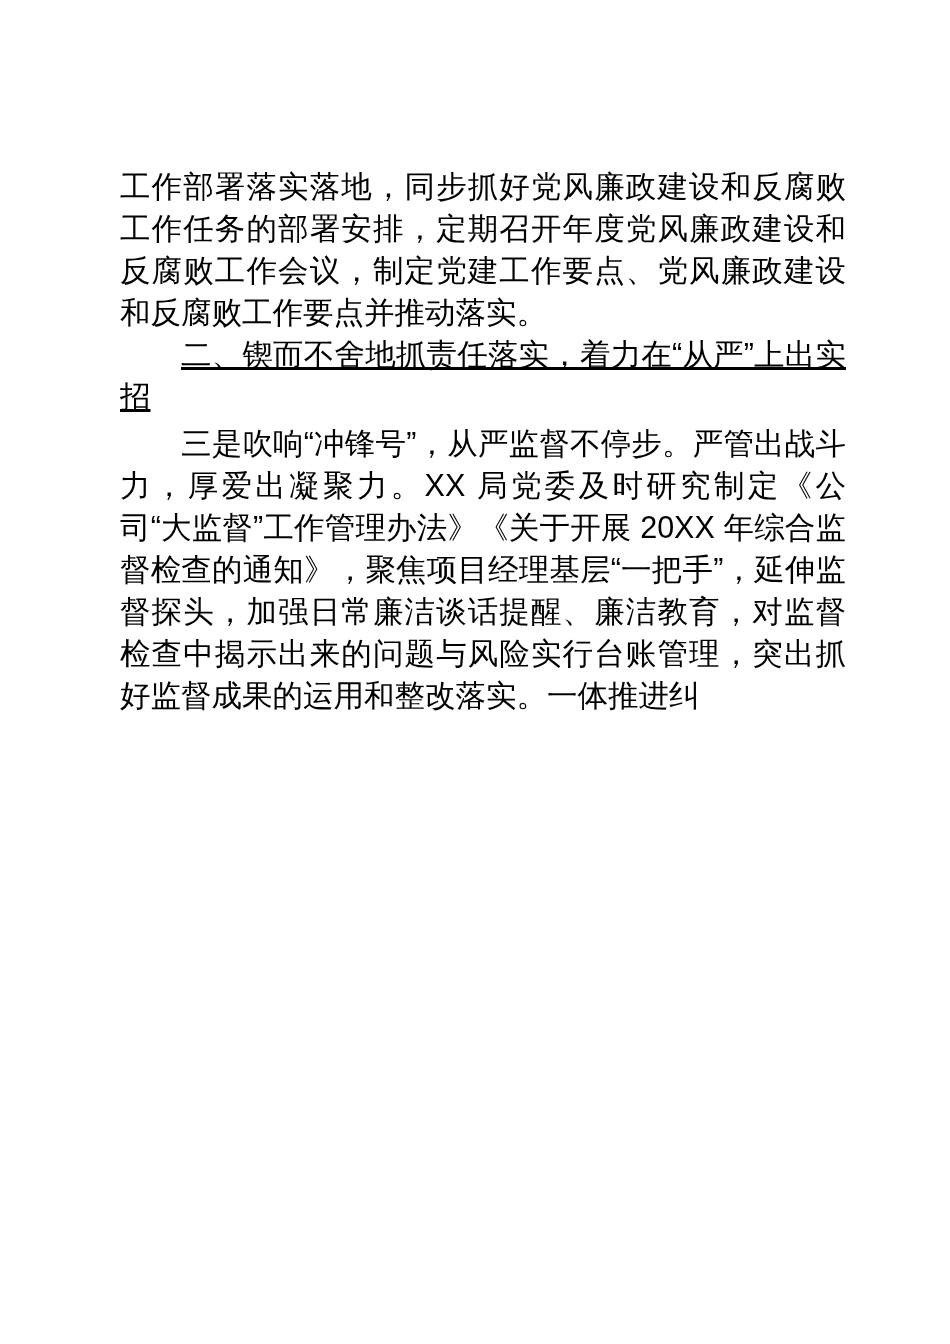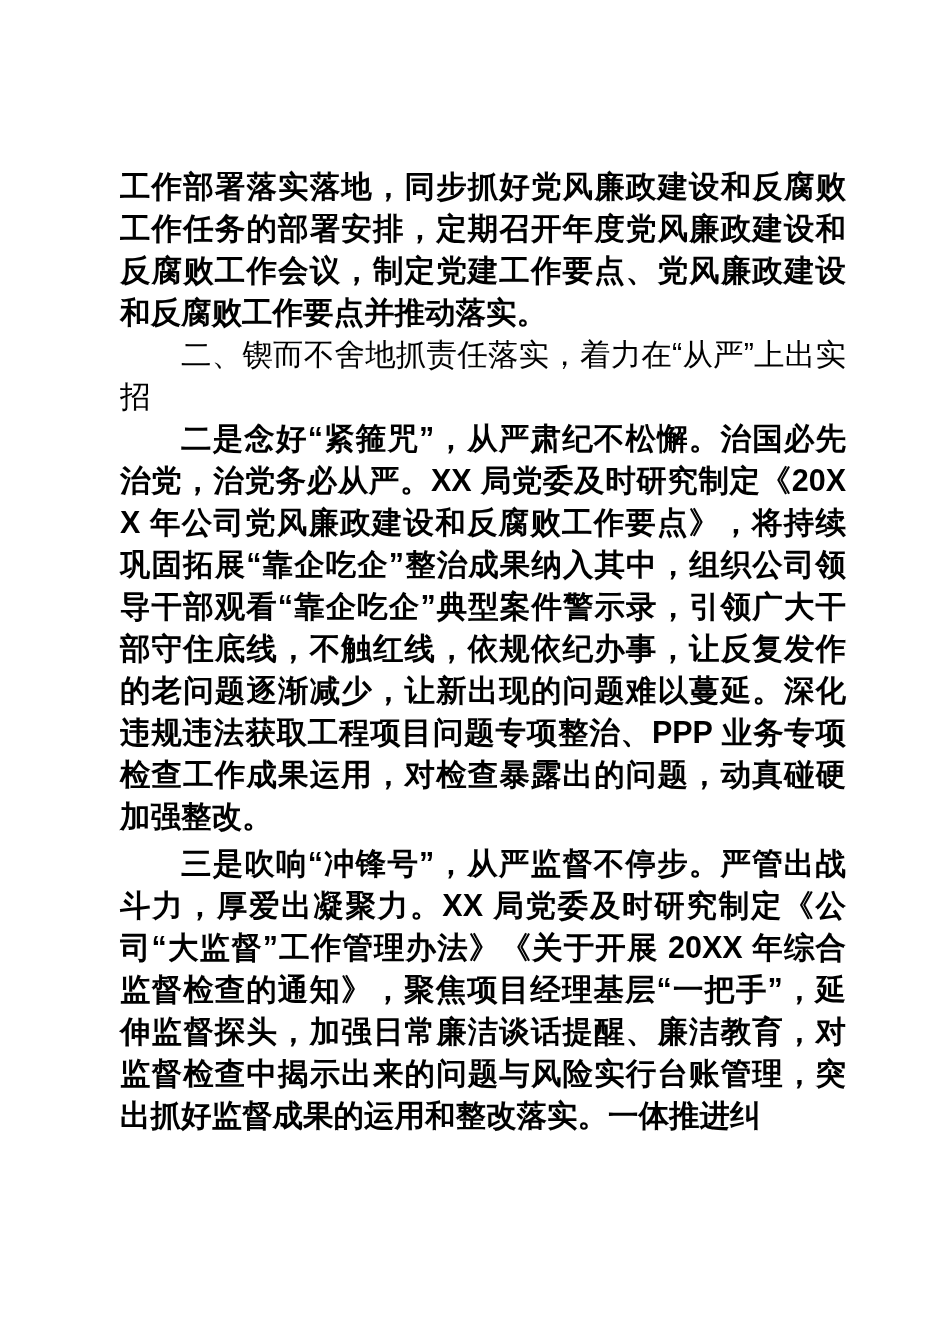--- a/index.html
+++ b/index.html
@@ -28,42 +28,42 @@
   .para {
     margin: 0;
     font-size: 30.5px;
     line-height: 42px;
     letter-spacing: 0px;
     text-align: justify;
     text-justify: inter-ideograph;
     word-break: break-all;
     white-space: normal;
     color: #000000;
-    font-weight: 700;
+    font-weight: 400;
   }
   .para.indent {
     text-indent: 61px;
   }
   .para.heading {
     text-indent: 61px;
     font-weight: 400;
+    text-decoration: underline;
   }
   .para.gap-before {
     margin-top: 5px;
   }
 </style>
 </head>
 <body>
 
 <div class="page">
   <div class="doc-body">
 
     <p class="para">工作部署落实落地，同步抓好党风廉政建设和反腐败工作任务的部署安排，定期召开年度党风廉政建设和反腐败工作会议，制定党建工作要点、党风廉政建设和反腐败工作要点并推动落实。</p>
 
     <p class="para heading">二、锲而不舍地抓责任落实，着力在“从严”上出实招</p>
 
 
-    <p class="para indent">二是念好“紧箍咒”，从严肃纪不松懈。治国必先治党，治党务必从严。XX 局党委及时研究制定《20XX 年公司党风廉政建设和反腐败工作要点》，将持续巩固拓展“靠企吃企”整治成果纳入其中，组织公司领导干部观看“靠企吃企”典型案件警示录，引领广大干部守住底线，不触红线，依规依纪办事，让反复发作的老问题逐渐减少，让新出现的问题难以蔓延。深化违规违法获取工程项目问题专项整治、PPP 业务专项检查工作成果运用，对检查暴露出的问题，动真碰硬加强整改。</p>
 
     <p class="para indent gap-before">三是吹响“冲锋号”，从严监督不停步。严管出战斗力，厚爱出凝聚力。XX 局党委及时研究制定《公司“大监督”工作管理办法》《关于开展 20XX 年综合监督检查的通知》，聚焦项目经理基层“一把手”，延伸监督探头，加强日常廉洁谈话提醒、廉洁教育，对监督检查中揭示出来的问题与风险实行台账管理，突出抓好监督成果的运用和整改落实。一体推进纠</p>
 
   </div>
 </div>
 
 </body></html>

